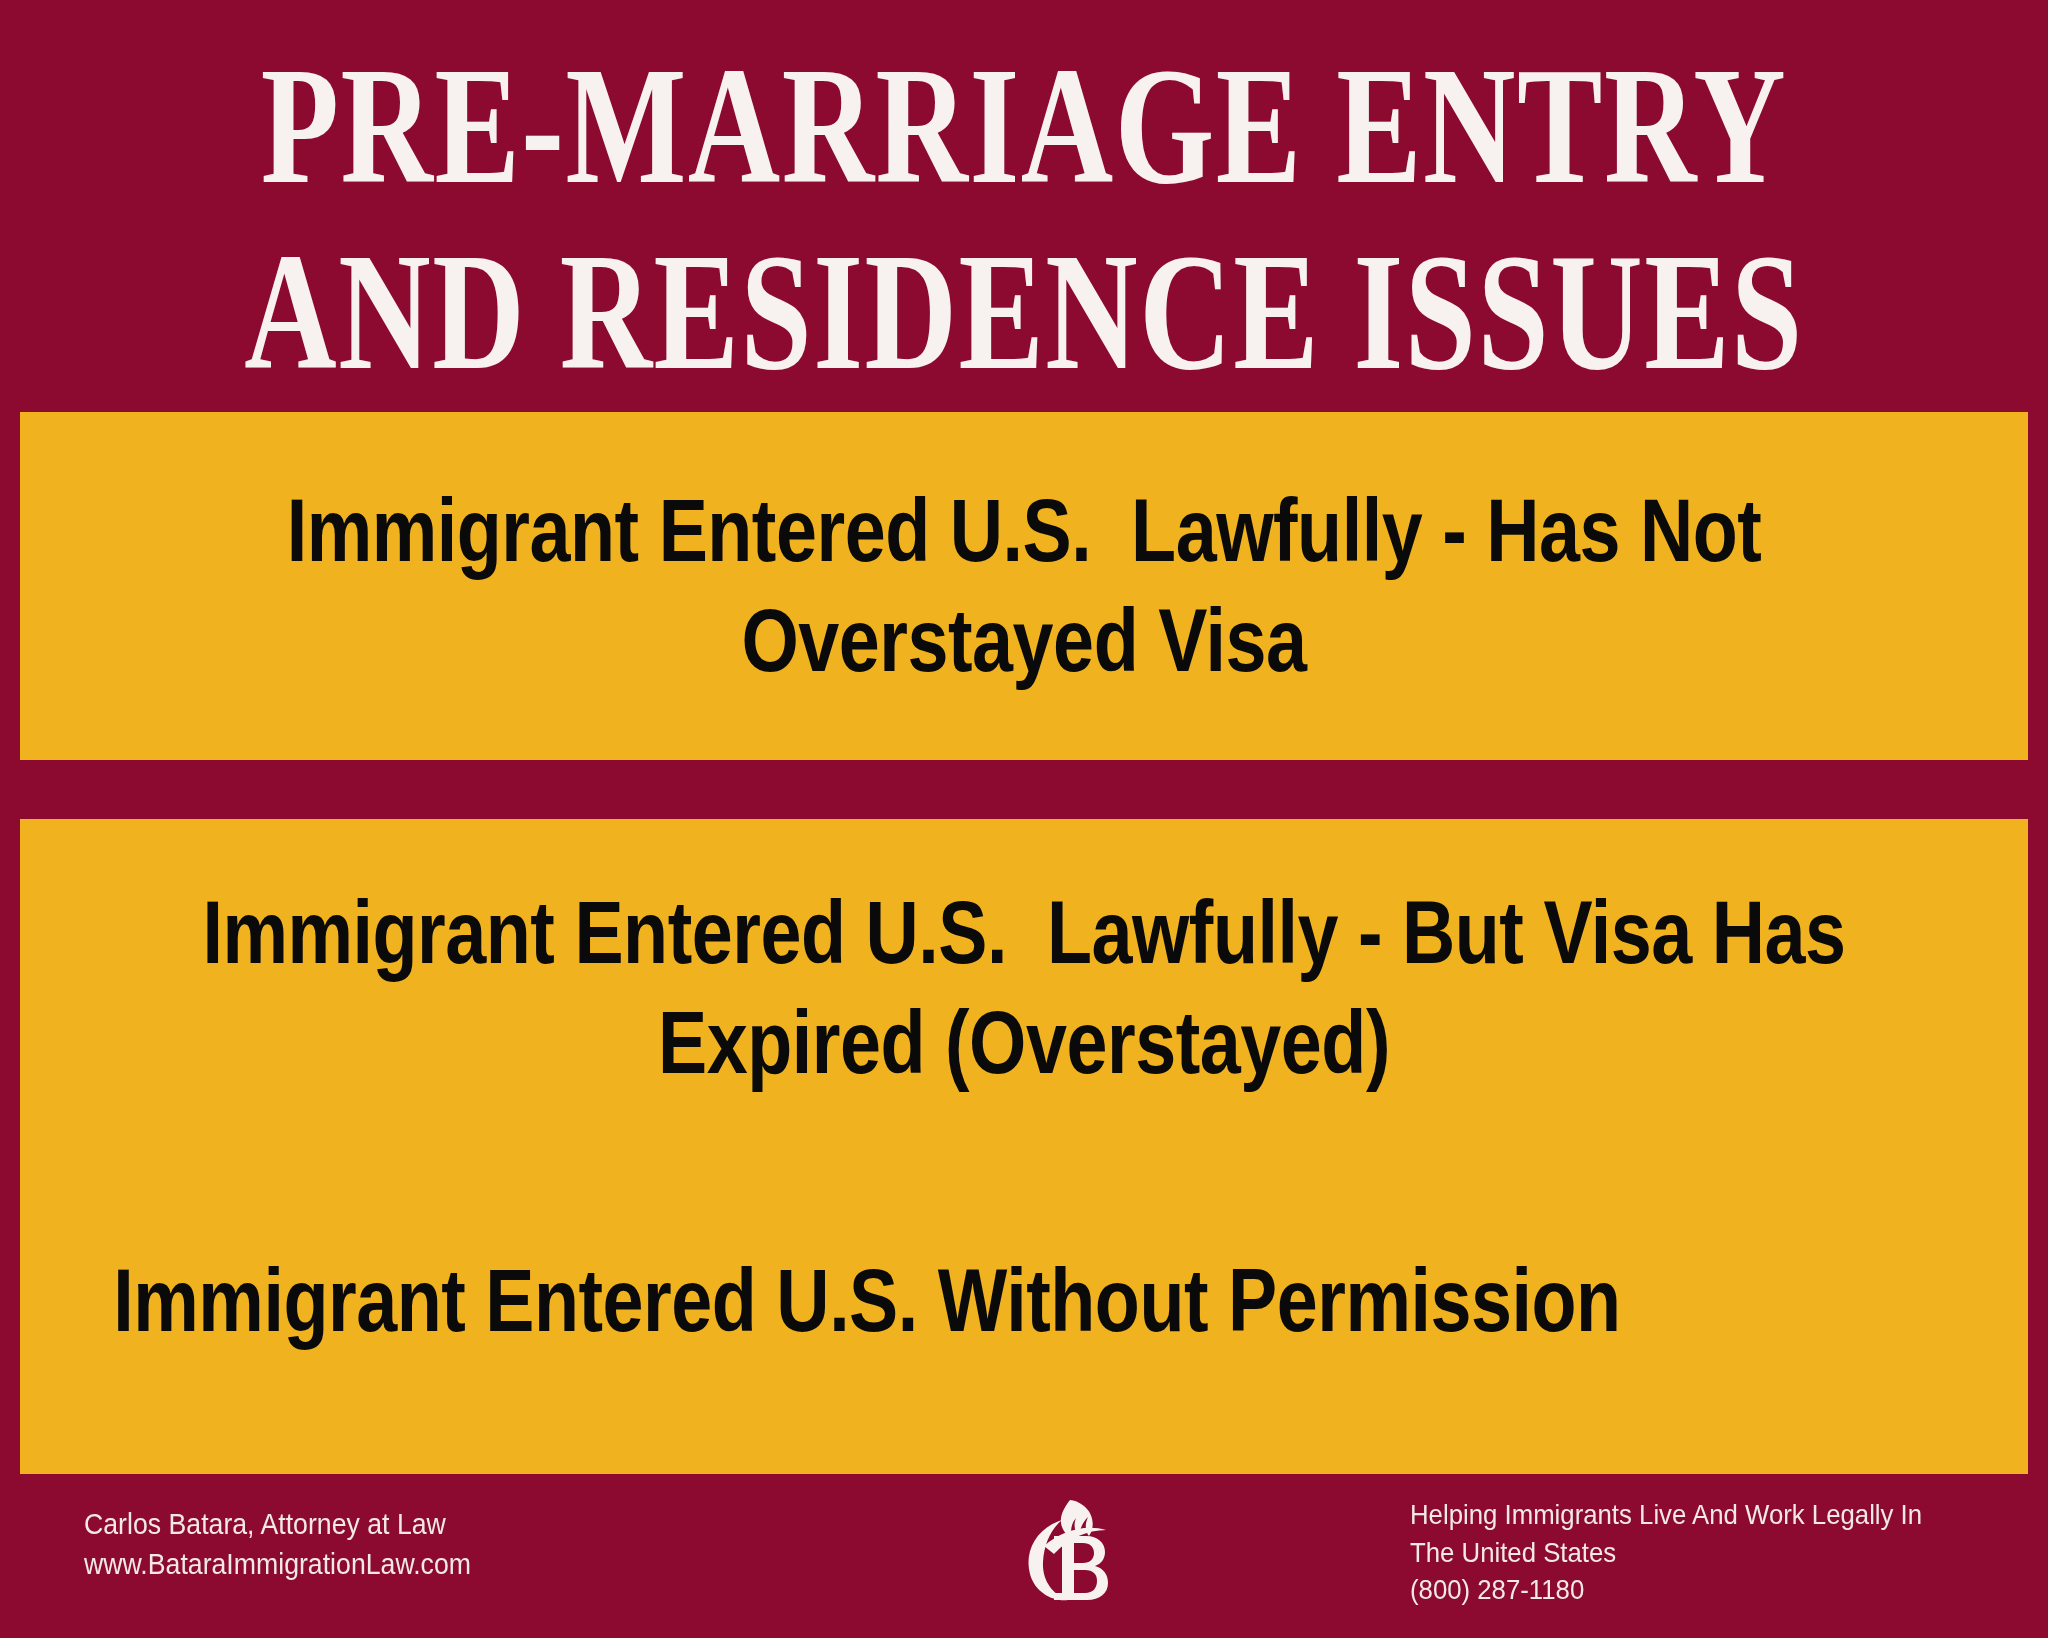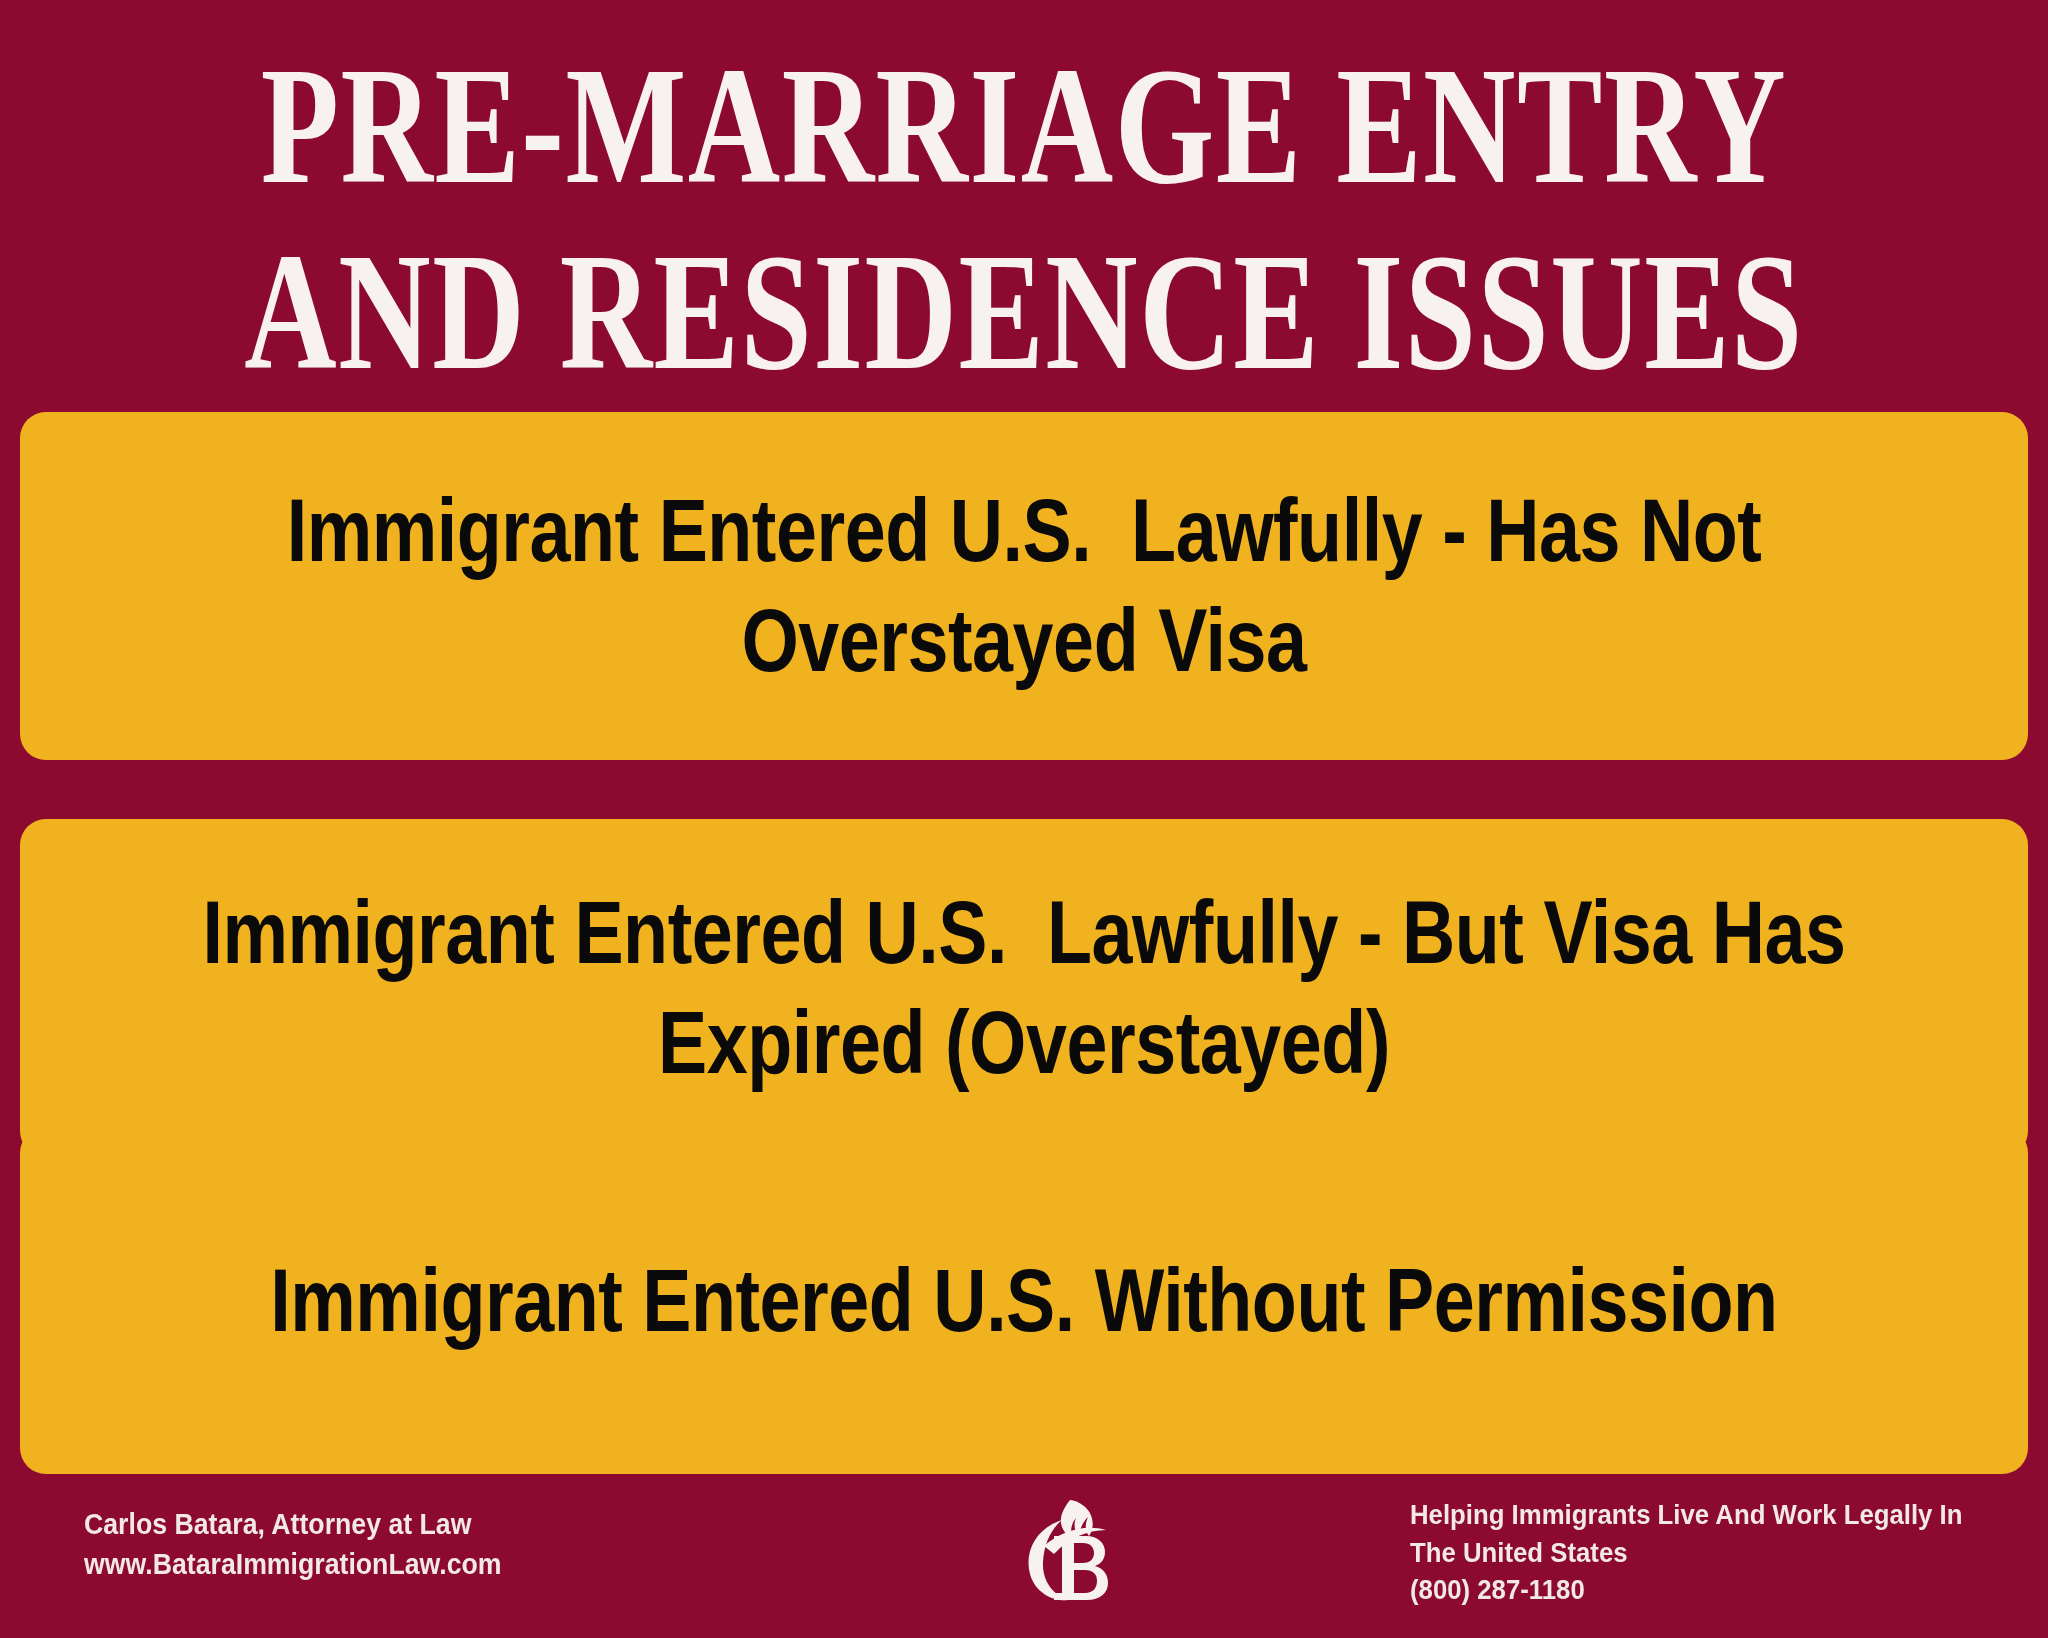--- a/index.html
+++ b/index.html
@@ -48,24 +48,22 @@
     width: 2008px;
     height: 1062px;
   }
   .panel {
     position: absolute;
     left: 0;
     width: 2008px;
     background: #F1B21F;
     display: flex;
     align-items: center;
-    justify-content: center;
     box-sizing: border-box;
     padding: 0 70px;
-    border-radius: 26px;
   }
   #panel-1 { top: 0px;    height: 348px; }
   #panel-2 { top: 363px;  height: 338px; margin-top: 44px; }
   #panel-3 { top: 715px;  height: 347px; }
 
   .panel-text {
     color: #0A0A0A;
     font-family: "Liberation Sans", sans-serif;
     font-weight: 700;
     font-size: 76px;
@@ -76,21 +74,20 @@
     white-space: pre-wrap;
   }
 
   
   #footer {
     position: absolute;
     left: 0;
     top: 1474px;
     width: 2048px;
     height: 148px;
-    font-weight: bold;
   }
   #footer-left {
     position: absolute;
     left: 84px;
     top: 30px;
     color: #F2E9E7;
     font-size: 29px;
     line-height: 1.38;
     font-family: "Liberation Sans", sans-serif;
     transform: scaleX(0.92);

